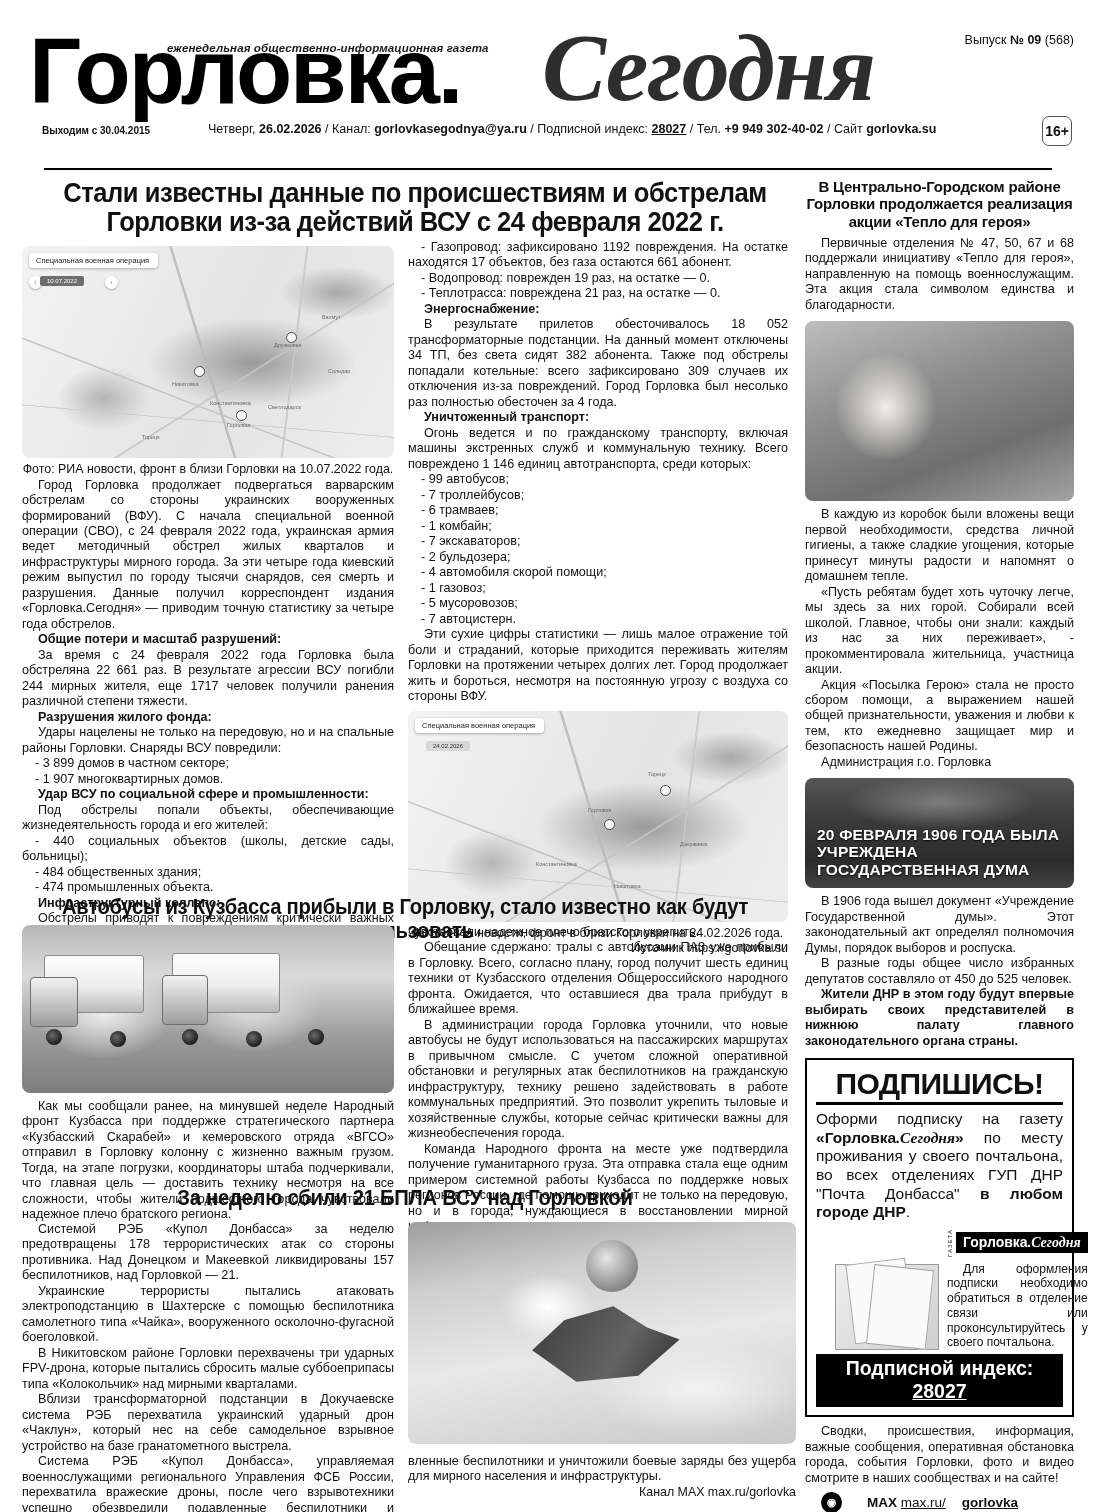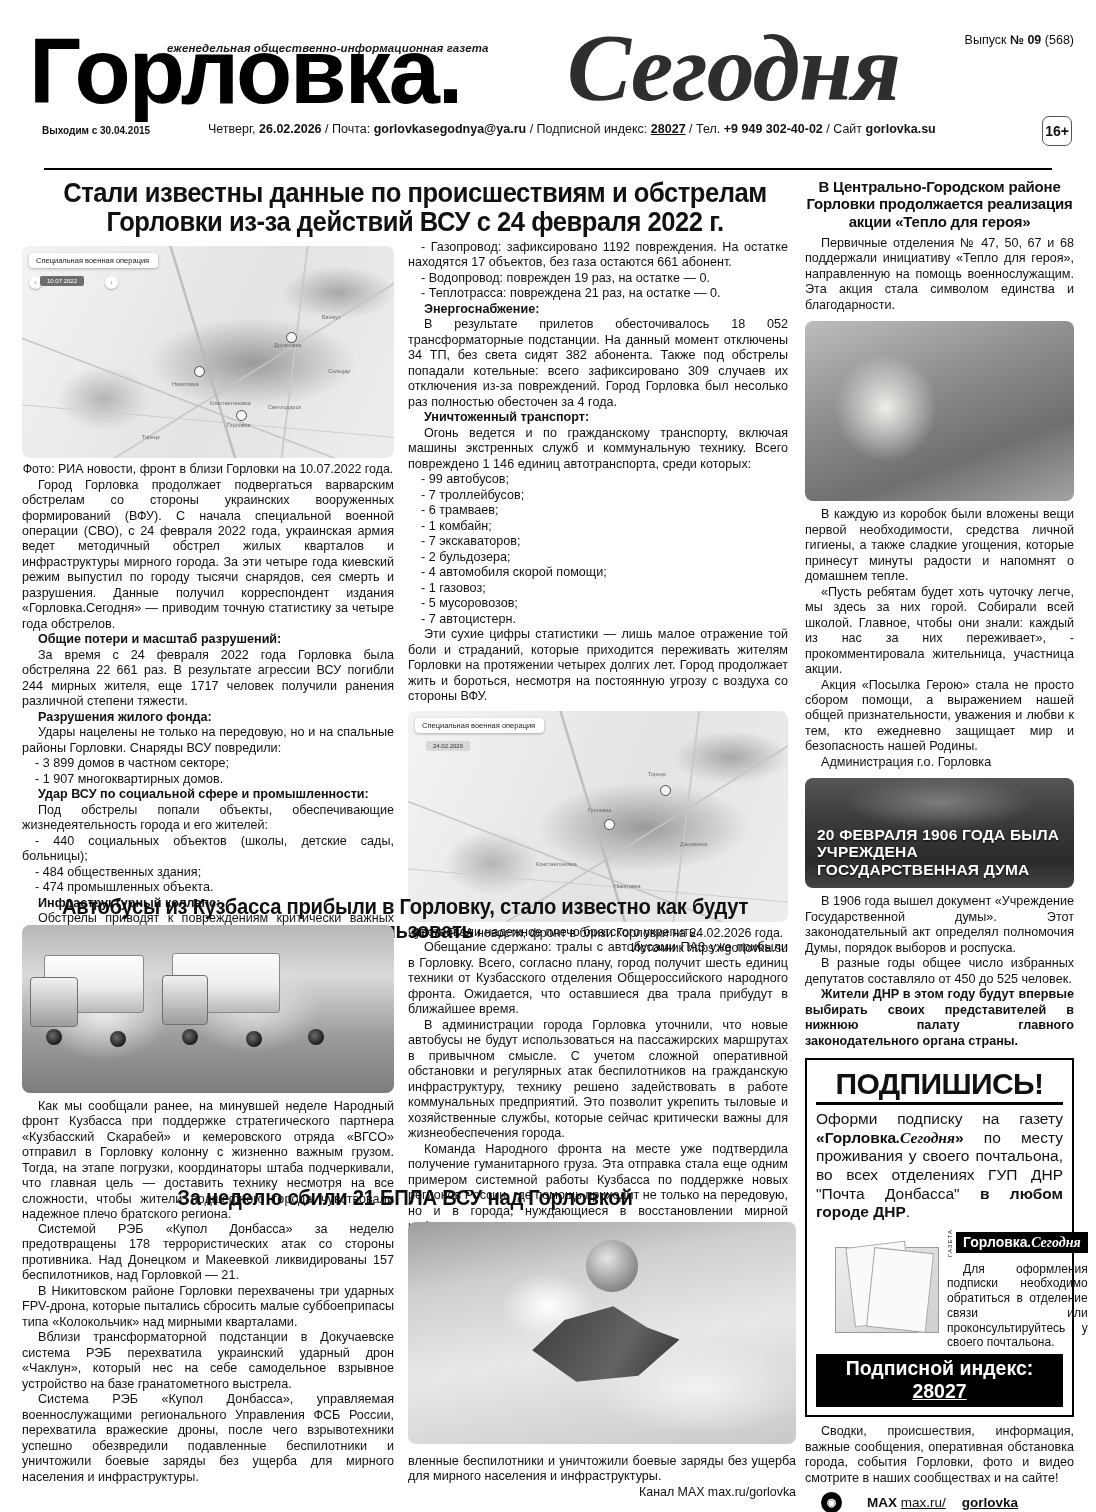--- a/index.html
+++ b/index.html
@@ -27,21 +27,21 @@
   }
   .mh-issue b { font-weight: bold; }
   .mh-title {
     position: absolute; left: 7px; top: 25px;
     font-family: "Liberation Sans", sans-serif;
     font-weight: bold; font-size: 92px;
     letter-spacing: -2px; line-height: 1;
     color: #000;
   }
   .mh-title-2 {
-    position: absolute; left: 545px; top: 20px;
+    position: absolute; left: 520px; top: 20px;
     font-family: "Liberation Serif", serif;
     font-style: italic; font-weight: bold;
     font-size: 96px; line-height: 1;
     color: #2e2e2e;
     letter-spacing: -1px;
   }
   .mh-since {
     position: absolute; left: 20px; top: 125px;
     font-size: 10px; font-weight: bold;
   }
@@ -252,21 +252,21 @@
       <span>Выпуск</span>
       <b>№ 09</b>
       <span>(568)</span>
     </div>
     <div class="mh-title">Горловка.</div>
     <div class="mh-title-2">Сегодня</div>
     <div class="mh-since">Выходим с 30.04.2015</div>
     <div class="mh-info">
       <span>Четверг,</span>
       <b>26.02.2026</b>
-      <span>/ Почта:</span>
+      <span>/ Канал:</span>
       <b>gorlovkasegodnya@ya.ru</b>
       <span>/ Подписной индекс:</span>
       <u>28027</u>
       <span>/ Тел.</span>
       <b>+9 949 302-40-02</b>
       <span>/ Сайт</span>
       <b>gorlovka.su</b>
     </div>
     <div class="mh-age">16+</div>
     <div class="mh-rule"></div>
@@ -367,21 +367,21 @@
 
     <p class="tx" style="margin-top:6px;">В 1906 года вышел документ «Учреждение Государственной думы». Этот законодательный акт определял полномочия Думы, порядок выборов и роспуска.</p>
     <p class="tx">В разные годы общее число избранных депутатов составляло от 450 до 525 человек.</p>
     <p class="bld" style="text-align:justify;">Жители ДНР в этом году будут впервые выбирать своих представителей в нижнюю палату главного законодательного органа страны.</p>
 
     <div class="sub-box" style="margin-top:9px;">
       <div class="sub-title">ПОДПИШИСЬ!</div>
       <div class="sub-text">
         <span>Оформи подписку на газету </span><span class="gz"><span>«</span><span>Горловка</span><i>.Сегодня</i><span>»</span></span><span> по месту проживания у своего почтальона, во всех отделениях ГУП ДНР "Почта Донбасса" </span><b>в любом городе ДНР</b><span>.</span>
       </div>
-      <div style="display:flex; gap:8px; margin-top:7px; align-items:center;padding-left:19px;">
+      <div style="display:flex; gap:8px; margin-top:7px; align-items:flex-end;padding-left:19px;">
         <div class="mini-papers"></div>
         <div style="flex:1;">
           <div style="display:flex; align-items:center; gap:3px;">
             <span style="writing-mode:vertical-rl; transform:rotate(180deg); font-size:6px; letter-spacing:1px;">ГАЗЕТА</span>
             <span class="logo-chip"><span>Горловка</span><i>.Сегодня</i></span>
           </div>
           <p class="tx" style="font-size:12px; margin-top:5px;">Для оформления подписки необходимо обратиться в отделение связи или проконсультируйтесь у своего почтальона.</p>
         </div>
       </div>
       <div class="sub-index">
@@ -427,20 +427,21 @@
     <p class="tx">Команда Народного фронта на месте уже подтвердила получение гуманитарного груза. Эта отправка стала еще одним примером системной работы Кузбасса по поддержке новых регионов России, где помощь приходит не только на передовую, но и в города, нуждающиеся в восстановлении мирной инфраструктуры.</p>
     <p class="cap right">Источник https://gorlovka.su</p>
   </div>
 
   <div style="position:absolute; left:22px; top:1186px; width:766px;">
     <div class="hl-sec">За неделю сбили 21 БПЛА ВСУ над Горловкой</div>
   </div>
 
   <div style="position:absolute; left:22px; top:1222px; width:372px;">
     <p class="tx">Системой РЭБ «Купол Донбасса» за неделю предотвращены 178 террористических атак со стороны противника. Над Донецком и Макеевкой ликвидированы 157 беспилотников, над Горловкой — 21.</p>
+    <p class="tx">Украинские террористы пытались атаковать электроподстанцию в Шахтерске с помощью беспилотника самолетного типа «Чайка», вооруженного осколочно-фугасной боеголовкой.</p>
     <p class="tx">В Никитовском районе Горловки перехвачены три ударных FPV-дрона, которые пытались сбросить малые суббоеприпасы типа «Колокольчик» над мирными кварталами.</p>
     <p class="tx">Вблизи трансформаторной подстанции в Докучаевске система РЭБ перехватила украинский ударный дрон «Чаклун», который нес на себе самодельное взрывное устройство на базе гранатометного выстрела.</p>
     <p class="tx">Система РЭБ «Купол Донбасса», управляемая военнослужащими регионального Управления ФСБ России, перехватила вражеские дроны, после чего взрывотехники успешно обезвредили подавленные беспилотники и уничтожили боевые заряды без ущерба для мирного населения и инфраструктуры.</p>
   </div>
 
   <div style="position:absolute; left:408px; top:1222px; width:388px;">
     <div class="imgbox photo-drone" style="height:222px;">
       <div class="drone-seal"></div>
       <div class="drone-shape"></div>
     </div>

